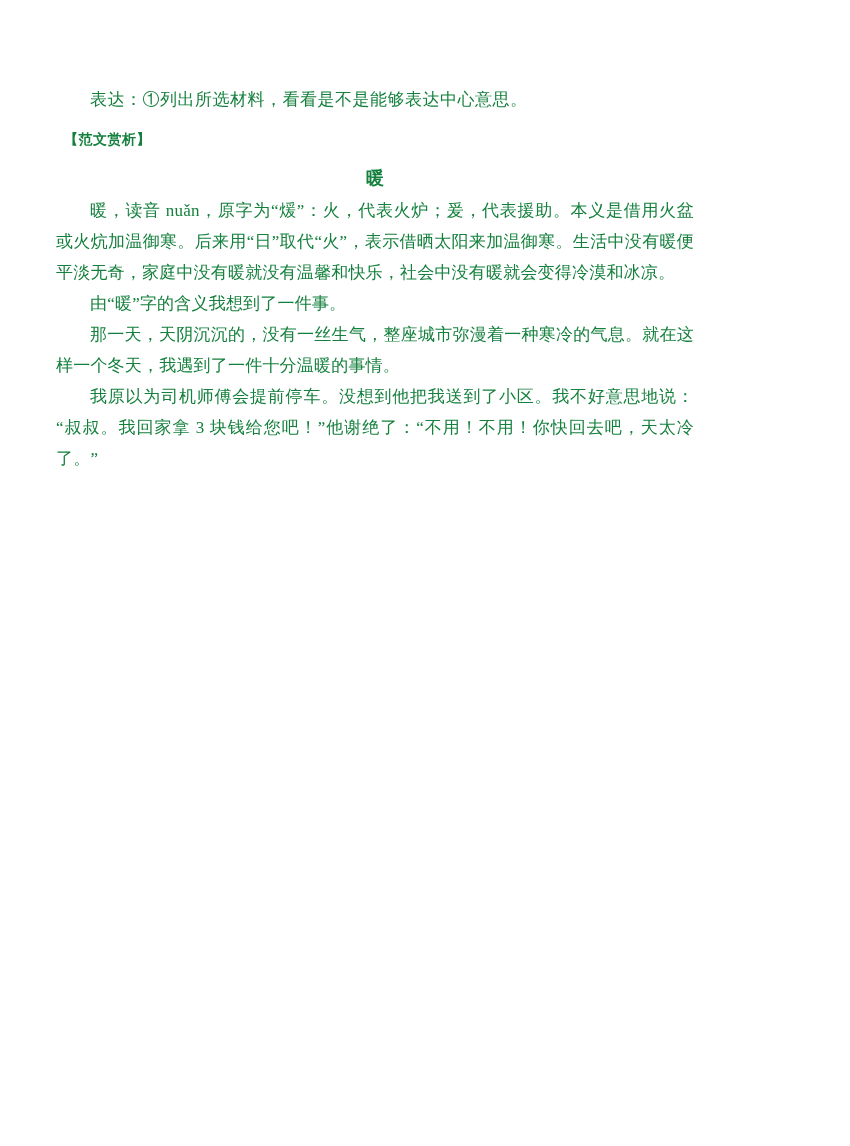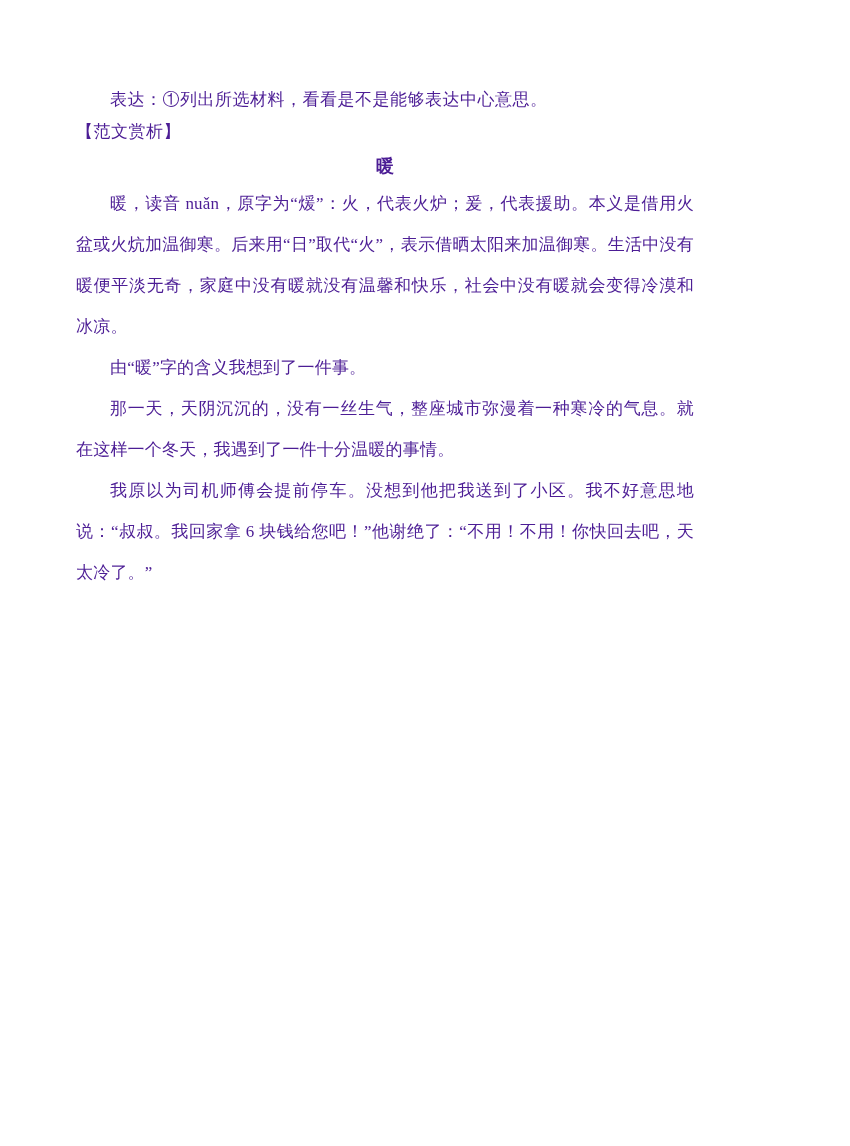--- a/index.html
+++ b/index.html
@@ -6,67 +6,67 @@
     margin: 0;
     padding: 0;
     background: #ffffff;
   }
   .page {
     position: relative;
     width: 756px;
     height: 1146px;
     box-sizing: border-box;
     background: #ffffff;
-    padding: 84px 62px 0 76px;
+    padding: 84px 62px 0 56px;
     font-family: "Liberation Serif", "DejaVu Serif", serif;
     font-size: 17px;
-    color: #4c1d95;
+    color: #15803d;
     overflow: hidden;
   }
   .intro-line {
     margin: 0;
     line-height: 32px;
     letter-spacing: 0.5px;
   }
   .intro-line.first {
     padding-left: 34px;
   }
   .intro-line.second {
     padding-left: 57px;
   }
   .section-heading {
-    margin: 0;
-    font-size: 17px;
-    font-weight: normal;
+    margin: 8px;
+    font-size: 14px;
+    font-weight: bold;
     line-height: 31px;
     letter-spacing: 0.5px;
   }
   .essay-title {
     margin: 4px 0 2px 0;
     text-align: center;
     font-size: 18px;
     font-weight: bold;
     line-height: 30px;
   }
   .body-para {
     margin: 0;
-    line-height: 41px;
+    line-height: 31px;
     text-indent: 2em;
     text-align: justify;
     letter-spacing: 0.2px;
     font-family: Liberation Serif, serif;
   }
 </style>
 </head>
 <body>
 
 <div class="page">
   <p class="intro-line first">表达：①列出所选材料，看看是不是能够表达中心意思。</p>
 
   <h3 class="section-heading">【范文赏析】</h3>
 
   <h4 class="essay-title">暖</h4>
 
   <p class="body-para">暖，读音 nuǎn，原字为“煖”：火，代表火炉；爰，代表援助。本义是借用火盆或火炕加温御寒。后来用“日”取代“火”，表示借晒太阳来加温御寒。生活中没有暖便平淡无奇，家庭中没有暖就没有温馨和快乐，社会中没有暖就会变得冷漠和冰凉。</p>
   <p class="body-para">由“暖”字的含义我想到了一件事。</p>
   <p class="body-para">那一天，天阴沉沉的，没有一丝生气，整座城市弥漫着一种寒冷的气息。就在这样一个冬天，我遇到了一件十分温暖的事情。</p>
-  <p class="body-para">我原以为司机师傅会提前停车。没想到他把我送到了小区。我不好意思地说：“叔叔。我回家拿 6 块钱给您吧！”他谢绝了：“不用！不用！你快回去吧，天太冷了。”</p>
+  <p class="body-para">我原以为司机师傅会提前停车。没想到他把我送到了小区。我不好意思地说：“叔叔。我回家拿 3 块钱给您吧！”他谢绝了：“不用！不用！你快回去吧，天太冷了。”</p>
 </div>
 
 </body></html>

